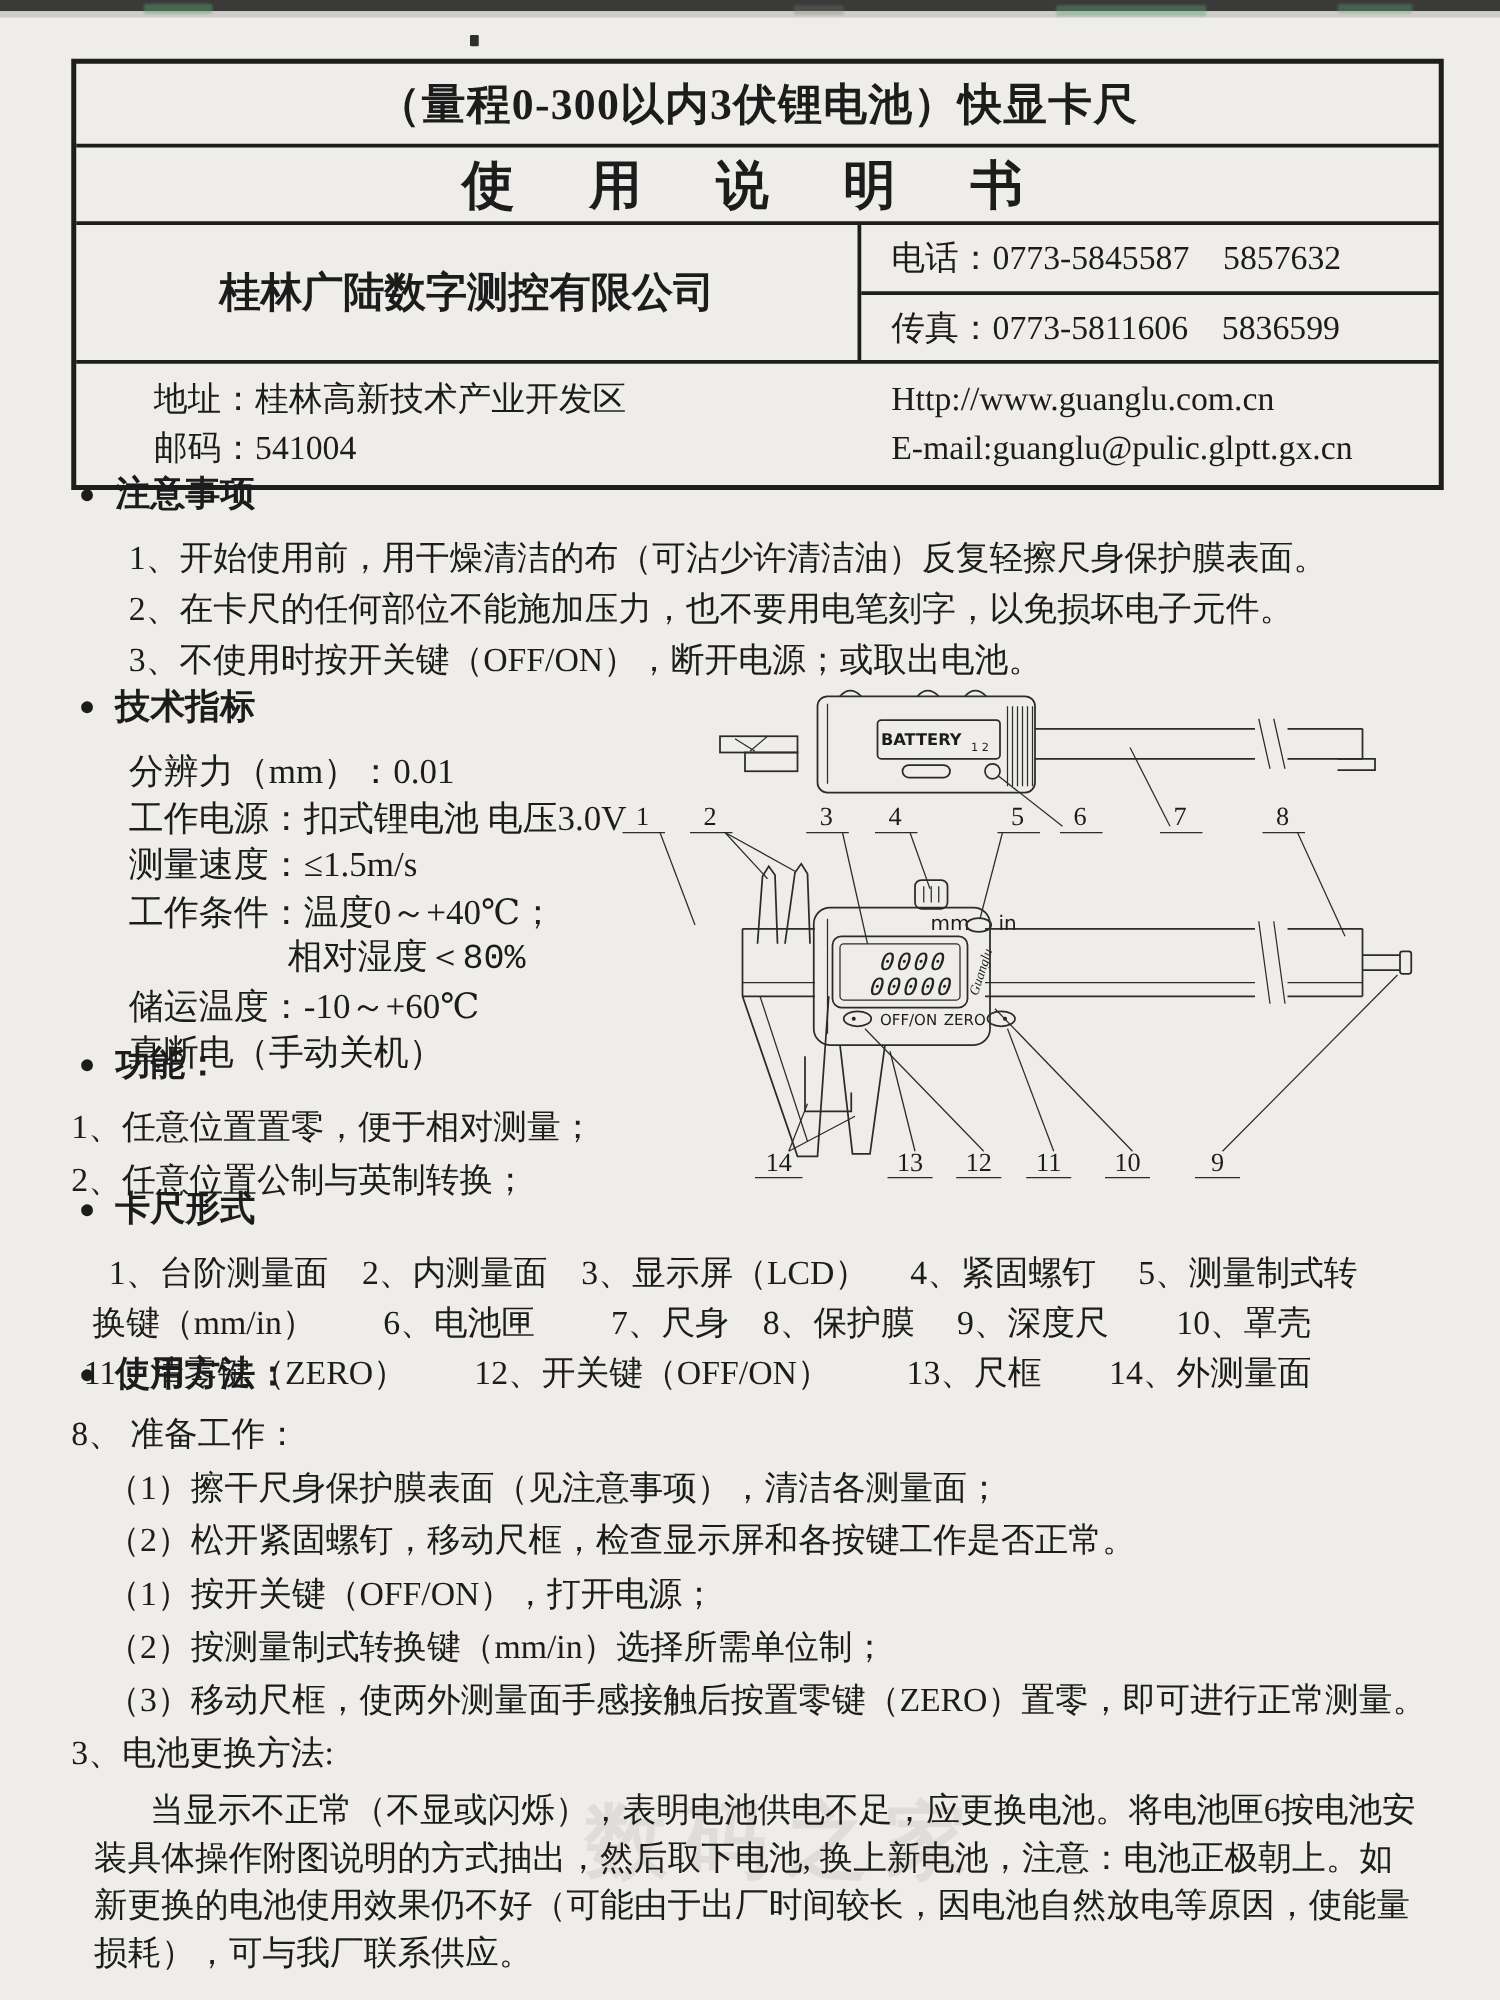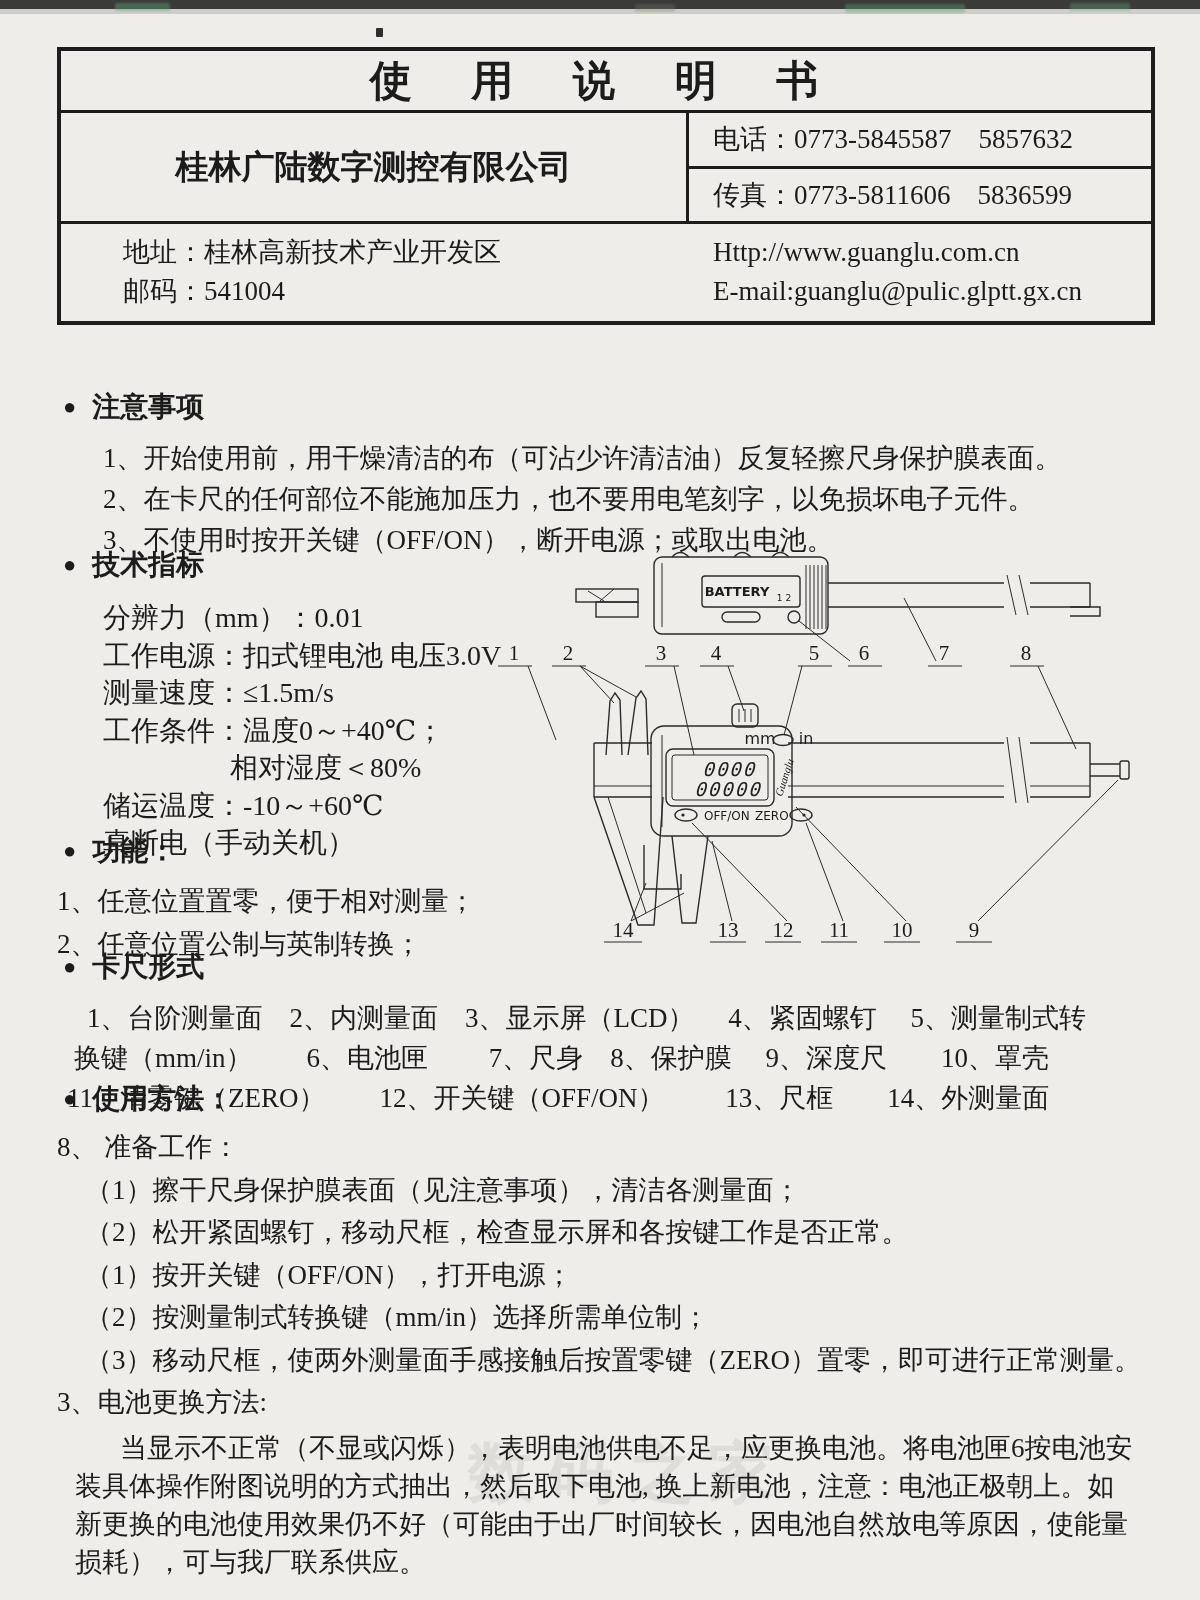--- a/index.html
+++ b/index.html
@@ -30,28 +30,28 @@
   .hdr-row4{display:flex;padding:9px 0 10px 0;border-radius:15px;}
   .hdr-address{width:628px;padding-left:62px;font-size:27px;line-height:39px;box-sizing:border-box;white-space:nowrap;}
   .hdr-web{flex:1;padding-left:24px;font-size:27px;line-height:39px;white-space:nowrap;}
 
   
   .sec{position:absolute;left:57px;}
   .sec-head{font-family:"Liberation Sans","DejaVu Sans",sans-serif;font-weight:700;font-size:28px;white-space:nowrap;}
   .bullet{display:inline-block;font-size:22px;vertical-align:2px;margin-right:16px;margin-left:6px;}
   .line{font-size:27px;white-space:nowrap;}
 
-  .sec-notes{top:388px;width:1100px;}
+  .sec-notes{top:376px;width:1100px;}
   .sec-notes .items{margin-top:12px;padding-left:46px;}
   .sec-notes .line{line-height:41px;}
 
   .sec-specs{top:546px;width:500px;}
   .sec-specs .items{margin-top:15px;padding-left:46px;}
   .sec-specs .line{line-height:37.5px;font-size:28px;}
-  .sec-specs .line.ind{padding-left:127px;}
+  .sec-specs .line.ind{padding-left:127px;font-family:Liberation Mono, monospace;}
 
   .sec-functions{top:832px;width:520px;}
   .sec-functions .items{margin-top:10px;}
   .sec-functions .line{line-height:43px;}
 
   .sec-parts{top:948px;width:1105px;}
   .sec-parts .items{margin-top:12px;padding-left:30px;}
   .sec-parts .line{line-height:40px;}
   .sec-parts .line.l2{padding-left:-12px;margin-left:-13px;}
   .sec-parts .line.l3{margin-left:-20px;}
@@ -83,20 +83,21 @@
 <div class="scan-top-shadow"></div>
 <div class="scan-mark" style="left:115px;top:3px;width:55px;height:8px;background:rgba(90,160,110,.45);"></div>
 <div class="scan-mark" style="left:845px;top:4px;width:120px;height:9px;background:rgba(95,165,115,.4);"></div>
 <div class="scan-mark" style="left:1070px;top:3px;width:60px;height:8px;background:rgba(100,170,120,.35);"></div>
 <div class="scan-mark" style="left:635px;top:4px;width:40px;height:8px;background:rgba(120,130,110,.3);"></div>
 <div class="speck" style="left:376px;top:28px;"></div>
 
 <div class="watermark">数码之家</div>
 
 <div class="hdr">
+  <div class="hdr-row1">（量程0-300以内3伏锂电池）快显卡尺</div>
   <div class="hdr-row2">使 用 说 明 书</div>
   <div class="hdr-row3">
     <div class="hdr-company">桂林广陆数字测控有限公司</div>
     <div class="hdr-contact">
       <div class="hdr-phone">电话：0773-5845587　5857632</div>
       <div class="hdr-fax">传真：0773-5811606　5836599</div>
     </div>
   </div>
   <div class="hdr-row4">
     <div class="hdr-address">

